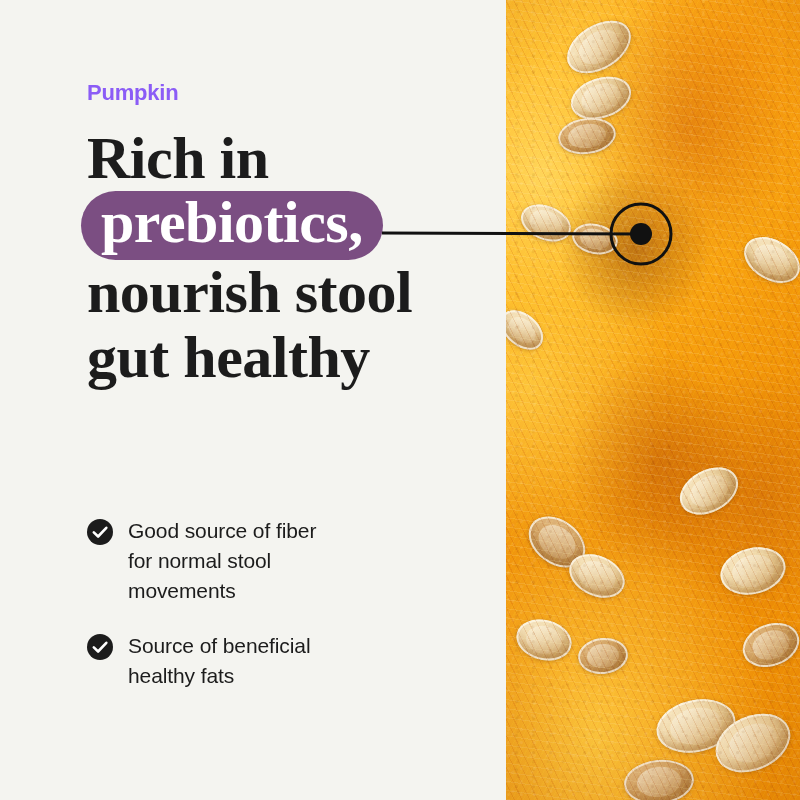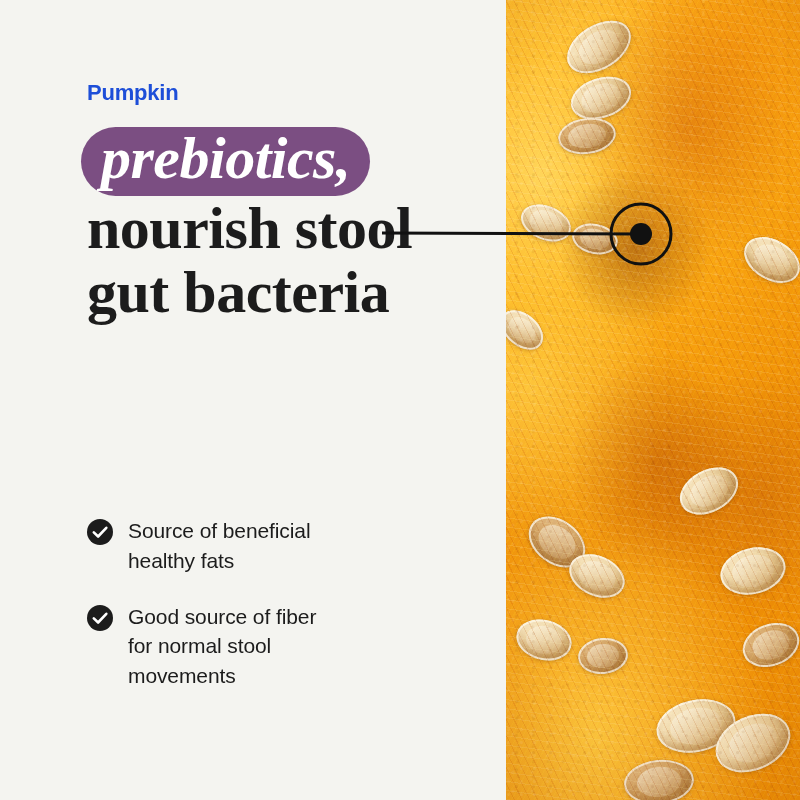--- a/index.html
+++ b/index.html
@@ -203,46 +203,47 @@
         <div class="seed" style="left: 236px; top: 240px; width: 60px; height: 40px; transform: rotate(30deg);"></div>
       </div>
     <div class="photo-layer fibres-a"></div>
     <div class="photo-layer fibres-b"></div>
     <div class="photo-layer fibres-c"></div>
     <div class="photo-layer grain"></div>
     <div class="photo-layer vignette"></div>
   </div>
 
   <div id="content" style="width: 506px;">
-    <div id="eyebrow" style="color: #1d4ed8;">Pumpkin</div>
+    <div id="eyebrow" style="color: #8b5cf6;">Pumpkin</div>
     <h1 id="headline" style="color: rgb(28, 28, 28);">
-        <span class="hl-line"><span class="pill" style="background: rgb(123, 78, 130); color: rgb(255, 255, 255); font-style: italic;">prebiotics,</span></span>
+        <span class="hl-line">Rich in</span>
+        <span class="hl-line"><span class="pill" style="background: rgb(123, 78, 130); color: rgb(255, 255, 255);">prebiotics,</span></span>
         <span class="hl-line">nourish stool</span>
-        <span class="hl-line">gut bacteria</span>
+        <span class="hl-line">gut healthy</span>
       </h1>
   </div>
 
   <div id="bullets">
-      <div class="bullet">
-        <svg class="check-icon" viewBox="0 0 26 26">
-          <circle cx="13" cy="13" r="13" fill="#1c1c1c"></circle>
-          <path d="M6.8 13.4 L11.1 17.5 L19.3 8.8" fill="none" stroke="#ffffff" stroke-width="2.6" stroke-linecap="round" stroke-linejoin="round"></path>
-        </svg>
-        <div class="bullet-text">Source of beneficial
-healthy fats</div>
-      </div>
       <div class="bullet">
         <svg class="check-icon" viewBox="0 0 26 26">
           <circle cx="13" cy="13" r="13" fill="#1c1c1c"></circle>
           <path d="M6.8 13.4 L11.1 17.5 L19.3 8.8" fill="none" stroke="#ffffff" stroke-width="2.6" stroke-linecap="round" stroke-linejoin="round"></path>
         </svg>
         <div class="bullet-text">Good source of fiber
 for normal stool
 movements</div>
       </div>
+      <div class="bullet">
+        <svg class="check-icon" viewBox="0 0 26 26">
+          <circle cx="13" cy="13" r="13" fill="#1c1c1c"></circle>
+          <path d="M6.8 13.4 L11.1 17.5 L19.3 8.8" fill="none" stroke="#ffffff" stroke-width="2.6" stroke-linecap="round" stroke-linejoin="round"></path>
+        </svg>
+        <div class="bullet-text">Source of beneficial
+healthy fats</div>
+      </div>
     </div>
 
   <svg id="callout" viewBox="0 0 800 800" xmlns="http://www.w3.org/2000/svg">
     <line id="callout-line" x1="382" y1="233" x2="641" y2="234" stroke="#111111" stroke-width="3"></line>
     <circle id="callout-ring" cx="641" cy="234" r="30" fill="none" stroke="#111111" stroke-width="3"></circle>
     <circle id="callout-dot" cx="641" cy="234" r="11" fill="#111111"></circle>
   </svg>
 
 </div>
 

